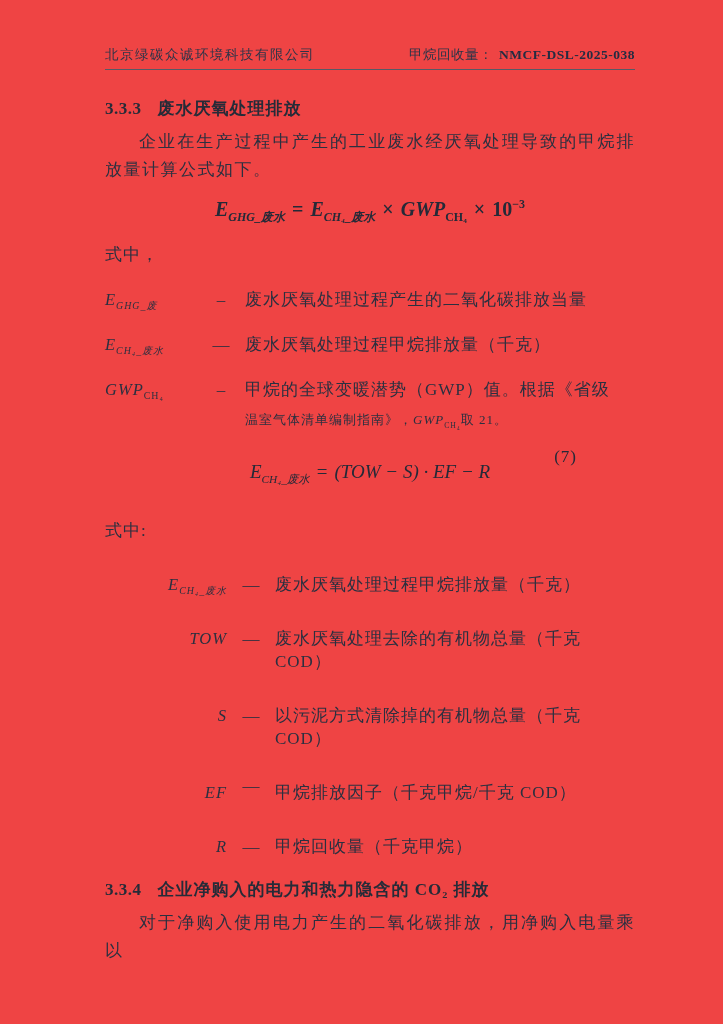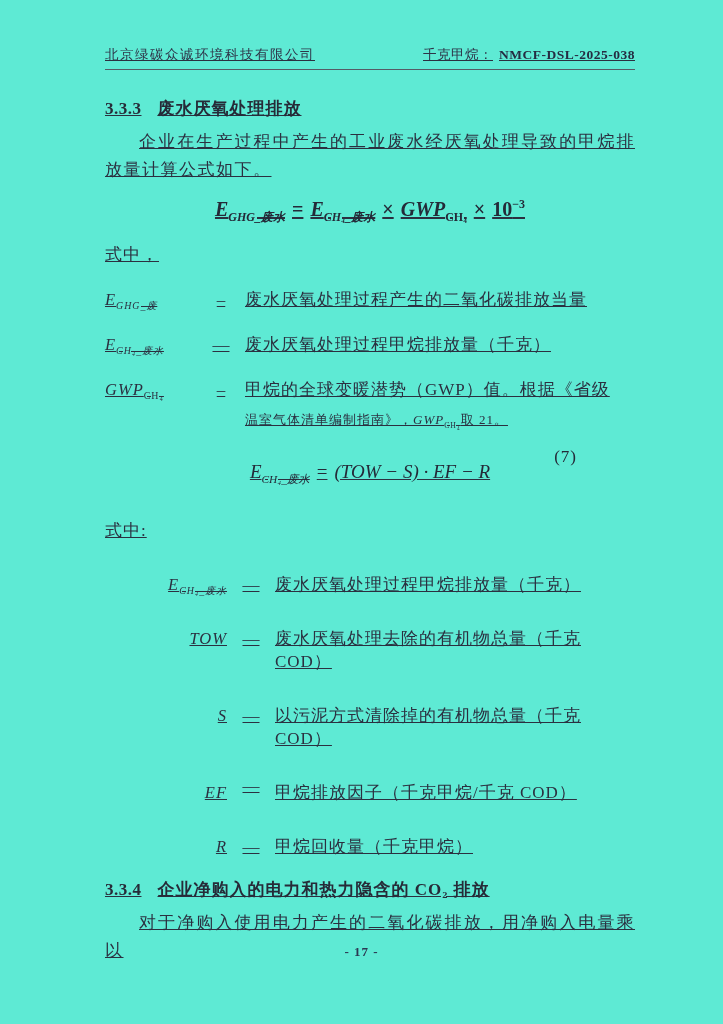--- a/index.html
+++ b/index.html
@@ -1,23 +1,22 @@
 <!DOCTYPE html>
 <html><head>
 <meta charset="utf-8">
 <style>
   html,body{margin:0;padding:0;background:#ffffff;}
   .page{
     position:relative;
     width:723px;height:1024px;
-    background:#5eead4;
+    background:#ef4444;
     overflow:hidden;
     color:#2b3040;
     font-family:"Liberation Serif","DejaVu Serif",serif;
-    text-decoration:underline;
   }
   
   .header{
     margin:46px 88px 0 105px;
     display:flex;justify-content:space-between;align-items:flex-end;
     border-bottom:1.5px solid #555b66;
     padding-bottom:5px;
     font-size:13.5px;color:#2e3448;letter-spacing:1.5px;
   }
   .archive{letter-spacing:0.5px;}
@@ -65,21 +64,21 @@
   }
 </style>
 </head>
 <body>
 
 <div class="page">
 
   <div class="header">
     <span class="company">北京绿碳众诚环境科技有限公司</span>
     <span class="archive">
-      <span>千克甲烷：</span><span class="code">NMCF-DSL-2025-038</span>
+      <span>甲烷回收量：</span><span class="code">NMCF-DSL-2025-038</span>
     </span>
   </div>
 
   <div class="content">
 
     <div class="section-heading">
       <span class="sec-no">3.3.3</span><span>废水厌氧处理排放</span>
     </div>
 
     <div class="para">企业在生产过程中产生的工业废水经厌氧处理导致的甲烷排放量计算公式如下。</div>
@@ -147,15 +146,14 @@
     </div>
 
     <div class="section-heading" style="margin-top:20px;">
       <span class="sec-no">3.3.4</span><span>企业净购入的电力和热力隐含的 CO₂ 排放</span>
     </div>
 
     <div class="para">对于净购入使用电力产生的二氧化碳排放，用净购入电量乘以</div>
 
   </div>
 
-  <div class="footer">- 17 -</div>
 
 </div>
 
 </body></html>

